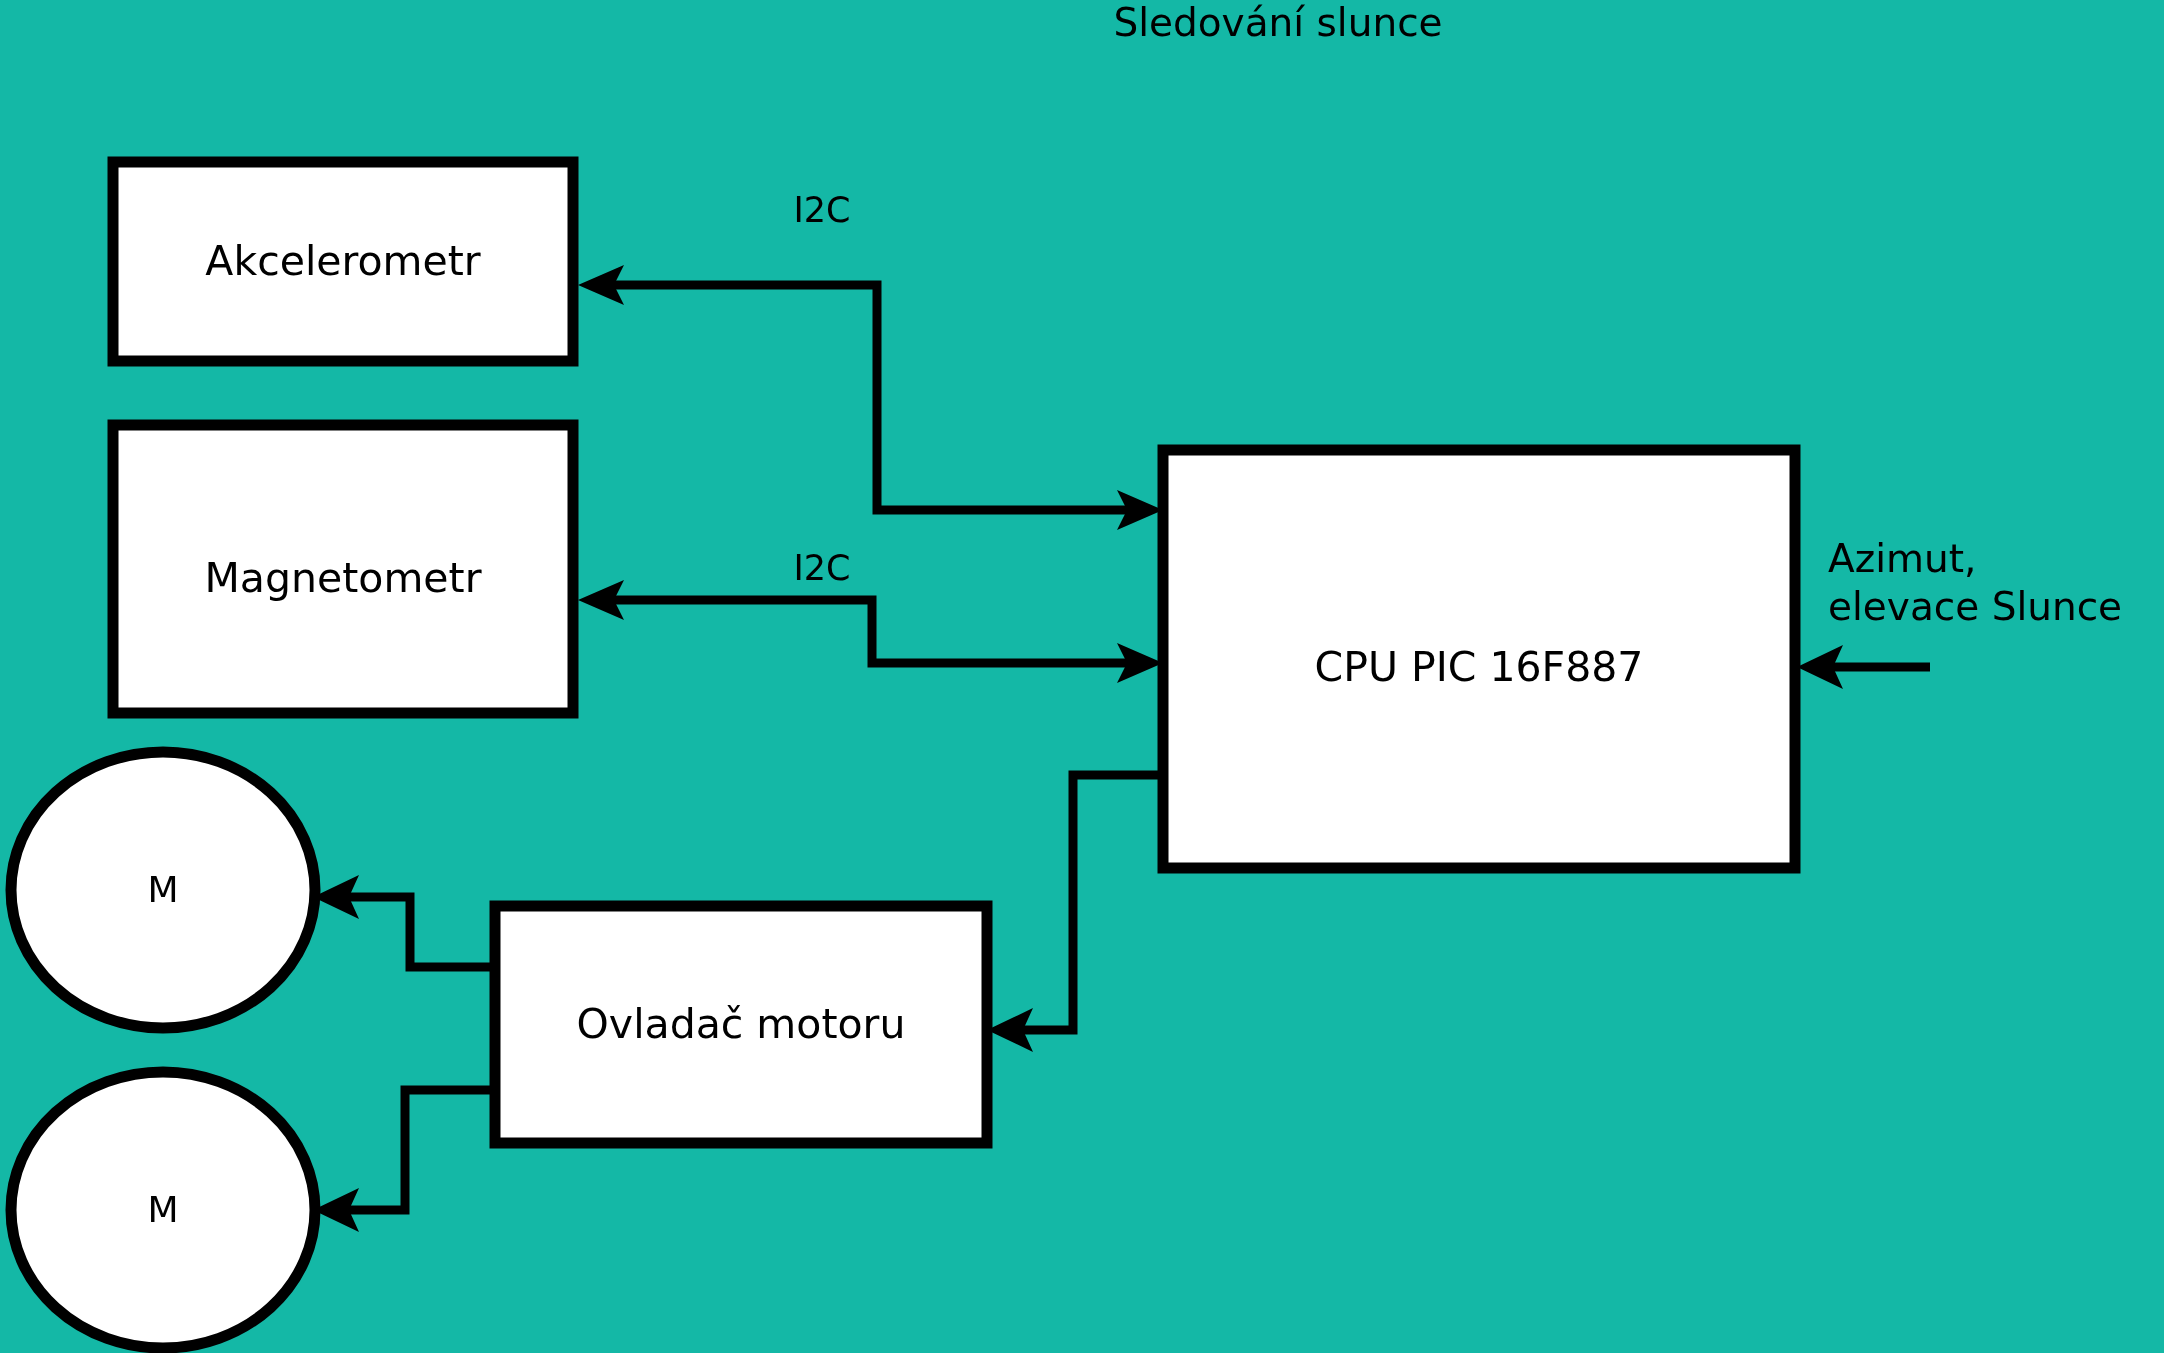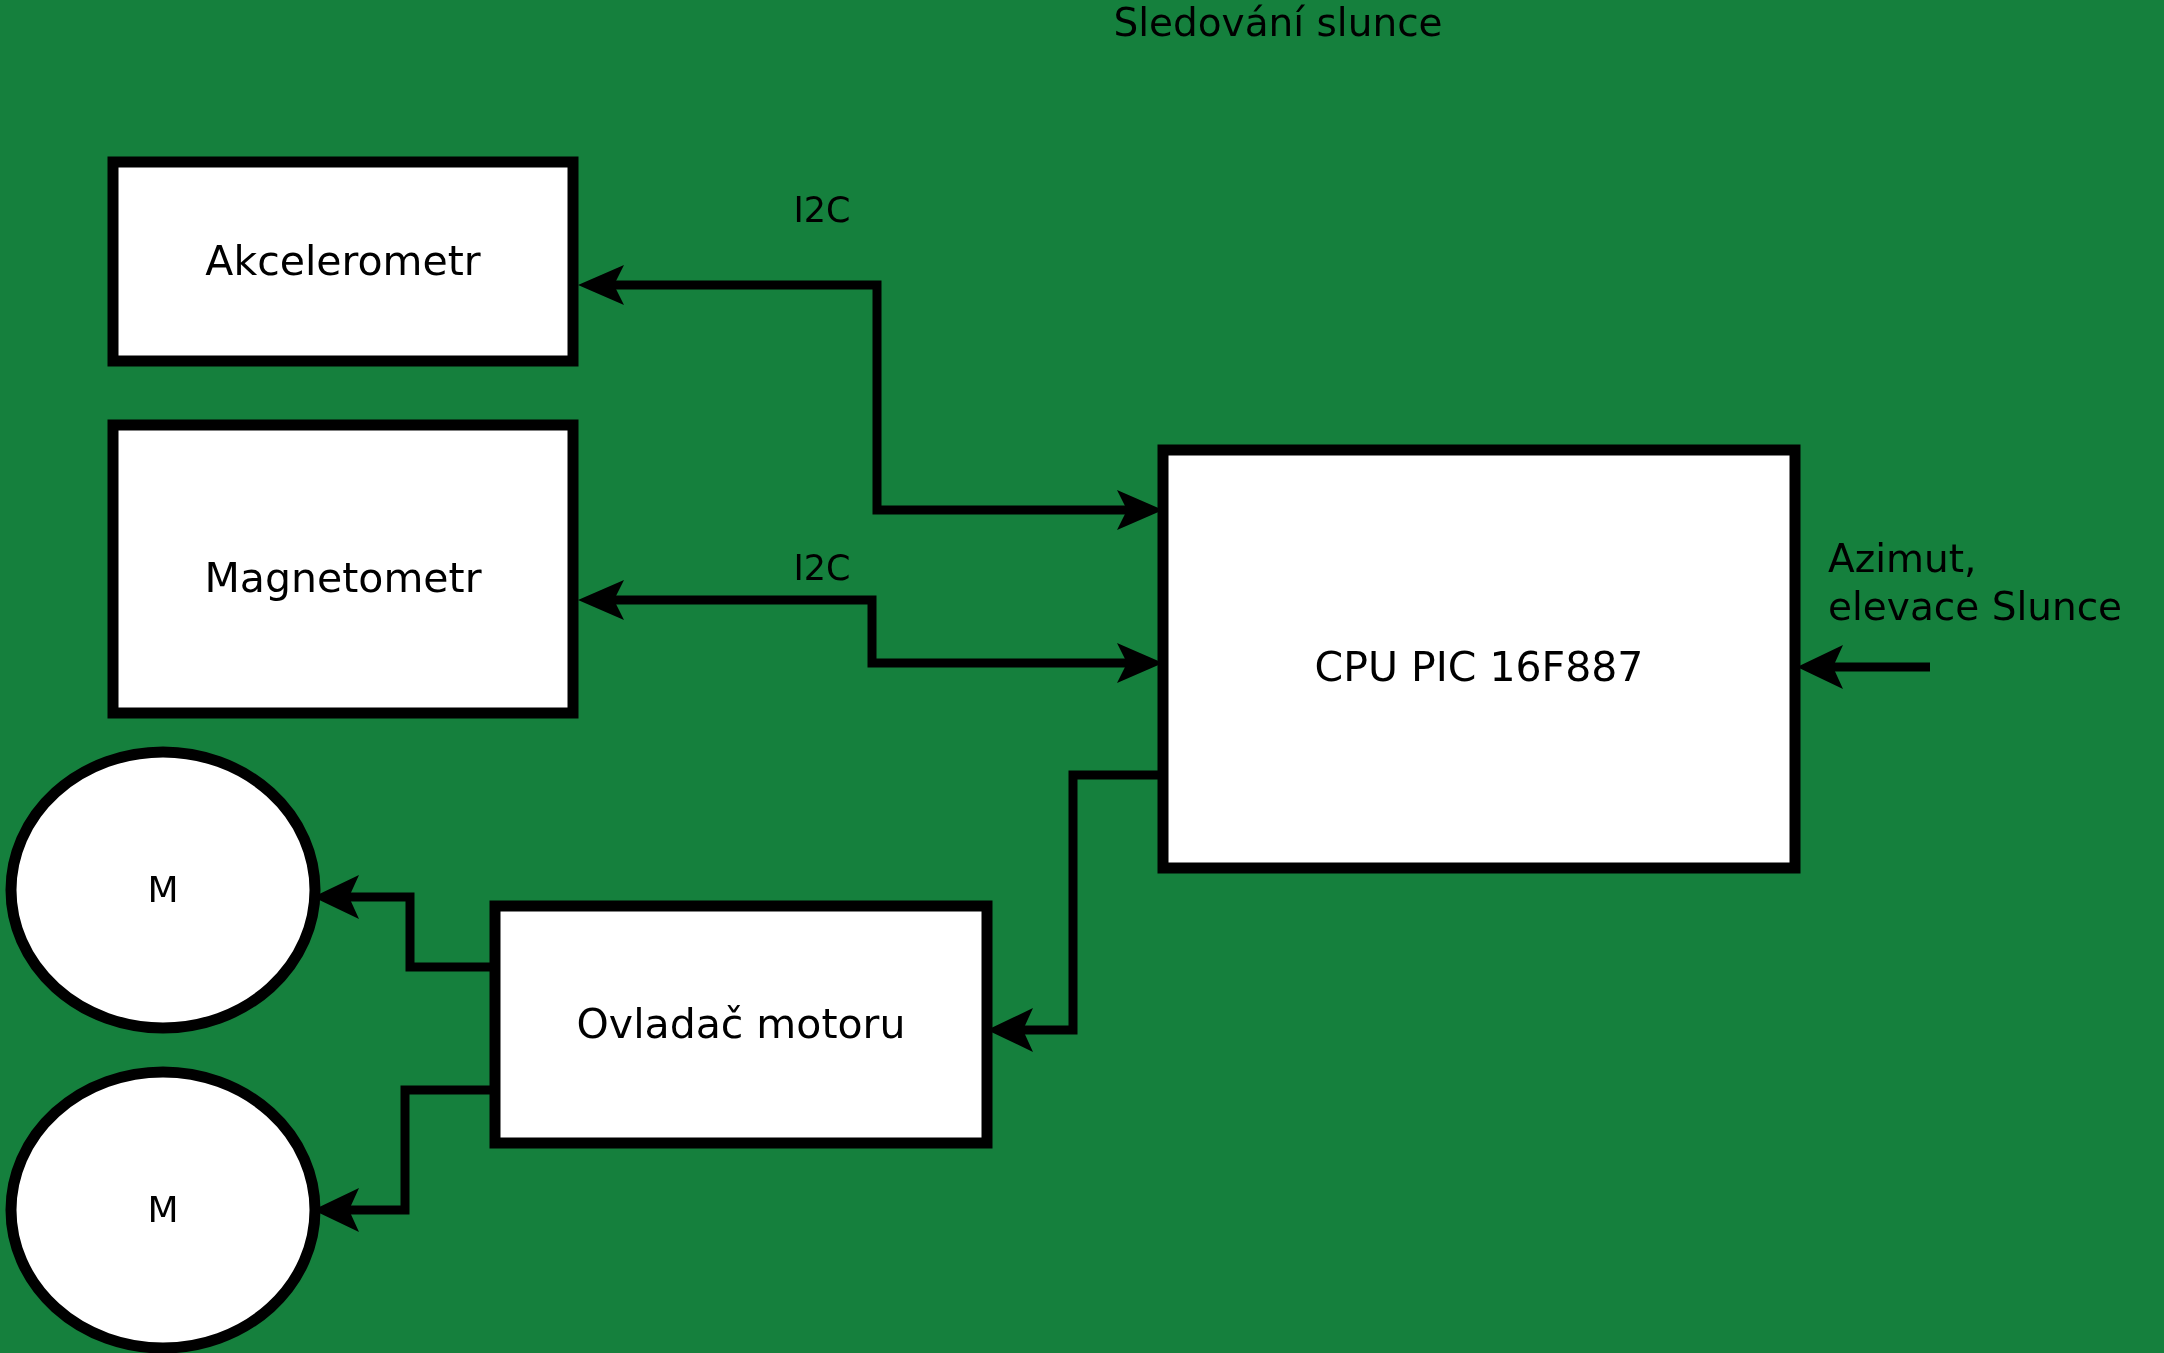--- a/index.html
+++ b/index.html
@@ -4,21 +4,21 @@
 <style>
   html, body {
     margin: 0;
     padding: 0;
     background: #ffffff;
   }
   #canvas {
     position: relative;
     width: 2164px;
     height: 1353px;
-    background: #15803d;
+    background: #14b8a6;
     overflow: hidden;
     font-family: "DejaVu Sans", "Liberation Sans", sans-serif;
   }
   #diagram-svg {
     position: absolute;
     top: 0;
     left: 0;
     width: 2164px;
     height: 1353px;
   }

